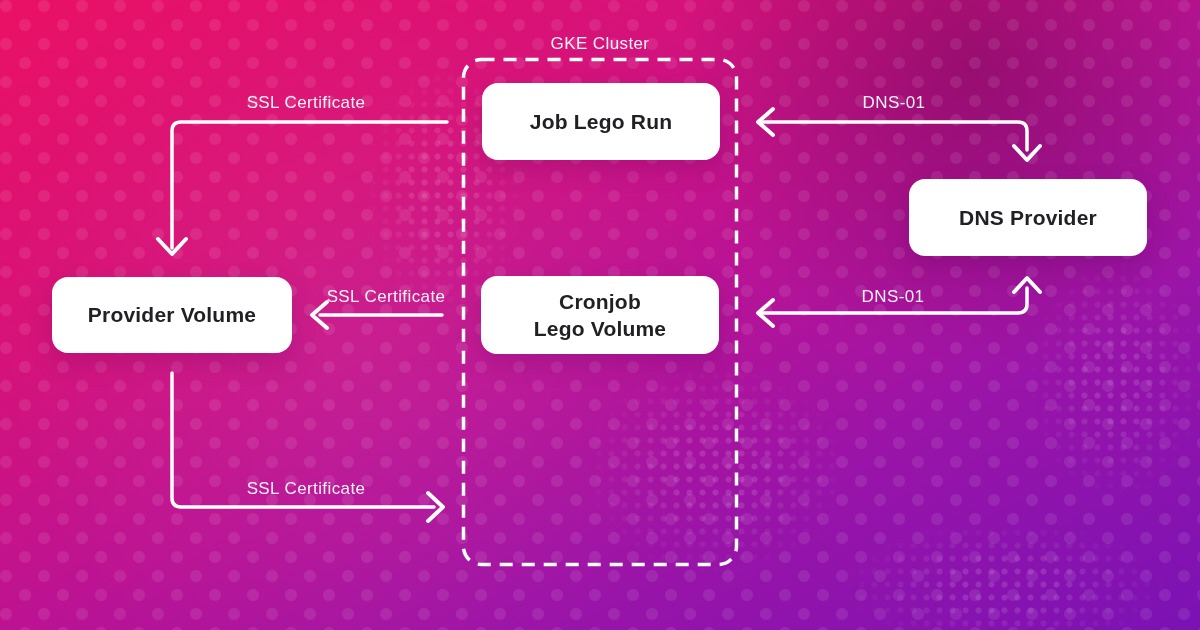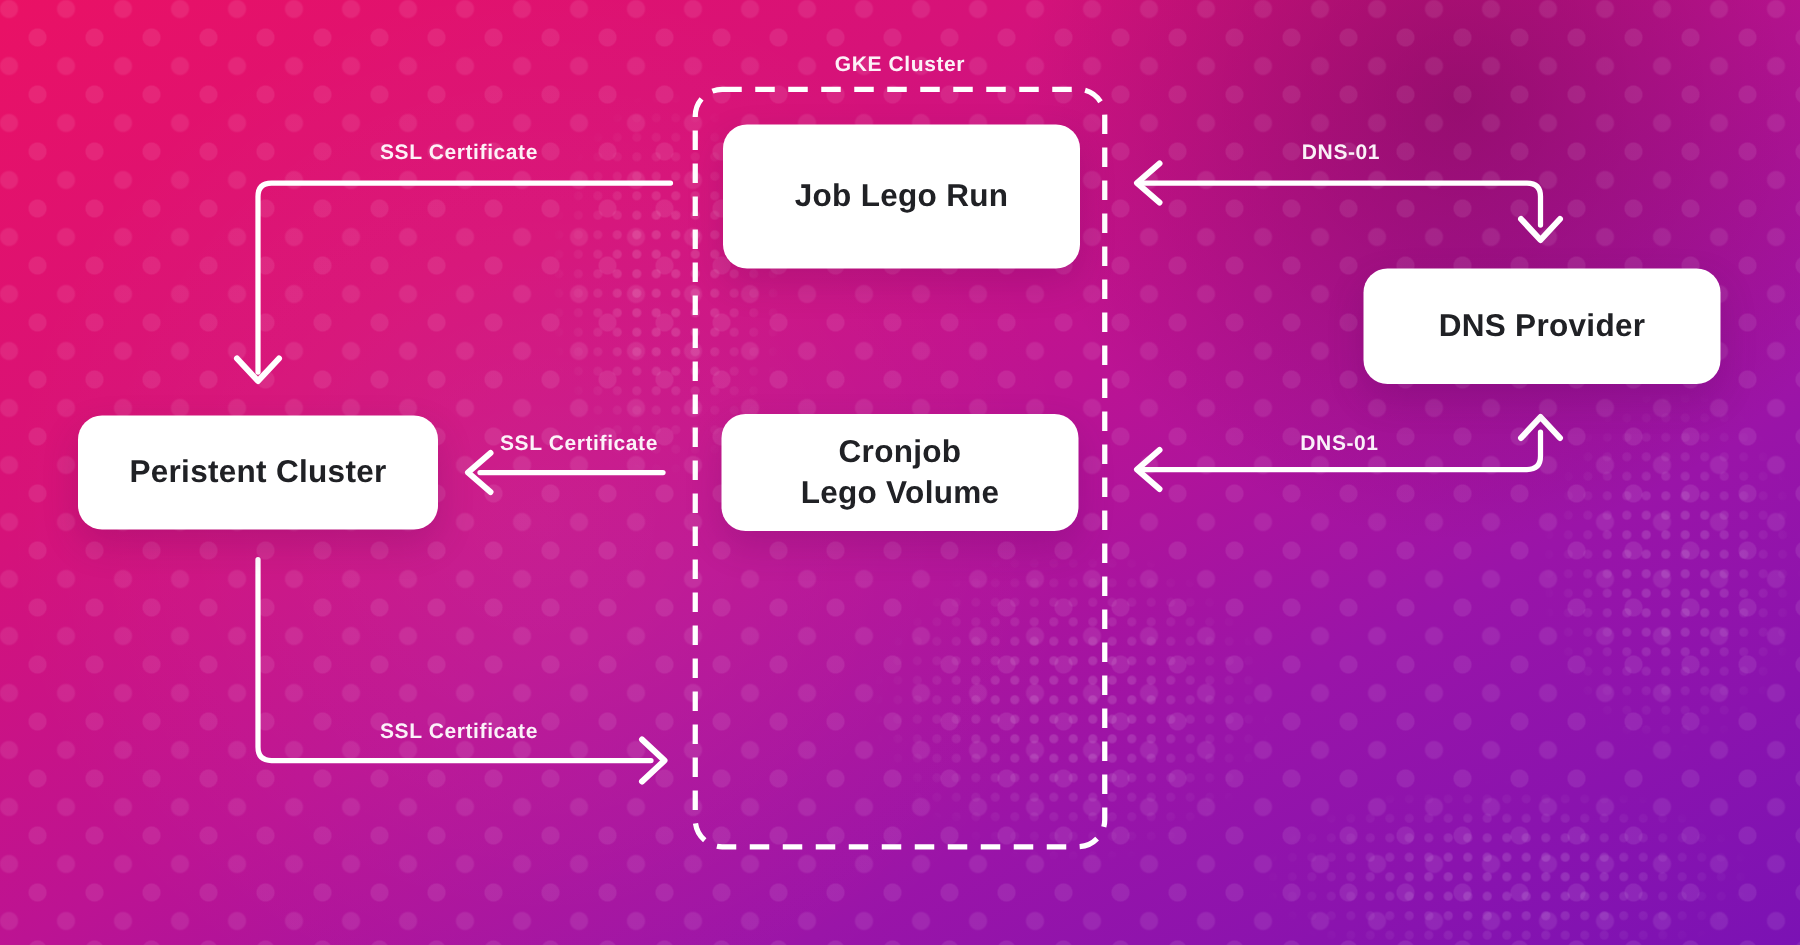--- a/index.html
+++ b/index.html
@@ -40,30 +40,30 @@
 
   .node{
     position:absolute;z-index:2;background:#ffffff;border-radius:16px;
     display:flex;align-items:center;justify-content:center;
     box-shadow:0 10px 24px rgba(70,0,80,0.18);
   }
   .node-label{
     font-weight:700;font-size:21px;color:#202125;text-align:center;
     white-space:pre-line;line-height:1.3;letter-spacing:0.2px;
   }
-  #node-job     {left:482px;top:83px; width:238px;height:96px;}
+  #node-job     {left:482px;top:83px; width:238px;height:77px;}
   #node-cronjob {left:481px;top:276px;width:238px;height:78px;}
   #node-fe      {left:481px;top:469px;width:238px;height:78px;}
   #node-volume  {left:52px; top:277px;width:240px;height:76px;}
   #node-dns     {left:909px;top:179px;width:238px;height:77px;border-radius:16px;}
 
   .edge-label,.cluster-label{
     position:absolute;z-index:3;transform:translateX(-50%);
-    color:rgba(255,255,255,0.94);font-size:14px;letter-spacing:0.4px;
-    white-space:nowrap;font-weight:700;
+    color:rgba(255,255,255,0.94);font-size:17px;letter-spacing:0.4px;
+    white-space:nowrap;font-weight:400;
   }
   #lbl-cluster{left:600px;top:34px;}
   #lbl-ssl-1{left:306px;top:93px;}
   #lbl-dns-1{left:894px;top:93px;}
   #lbl-ssl-2{left:386px;top:287px;}
   #lbl-dns-2{left:893px;top:287px;}
   #lbl-ssl-3{left:306px;top:479px;}
 </style>
 </head>
 <body>
@@ -114,21 +114,21 @@
     <span class="node-label">Job Lego Run</span>
   </div>
 
   <div class="node" id="node-cronjob">
     <span class="node-label">Cronjob
 Lego Volume</span>
   </div>
 
 
   <div class="node" id="node-volume">
-    <span class="node-label">Peristent Cluster</span>
+    <span class="node-label">Provider Volume</span>
   </div>
 
   <div class="node" id="node-dns">
     <span class="node-label">DNS Provider</span>
   </div>
 
   <div class="edge-label" id="lbl-ssl-1">SSL Certificate</div>
 
   <div class="edge-label" id="lbl-dns-1">DNS-01</div>
 

